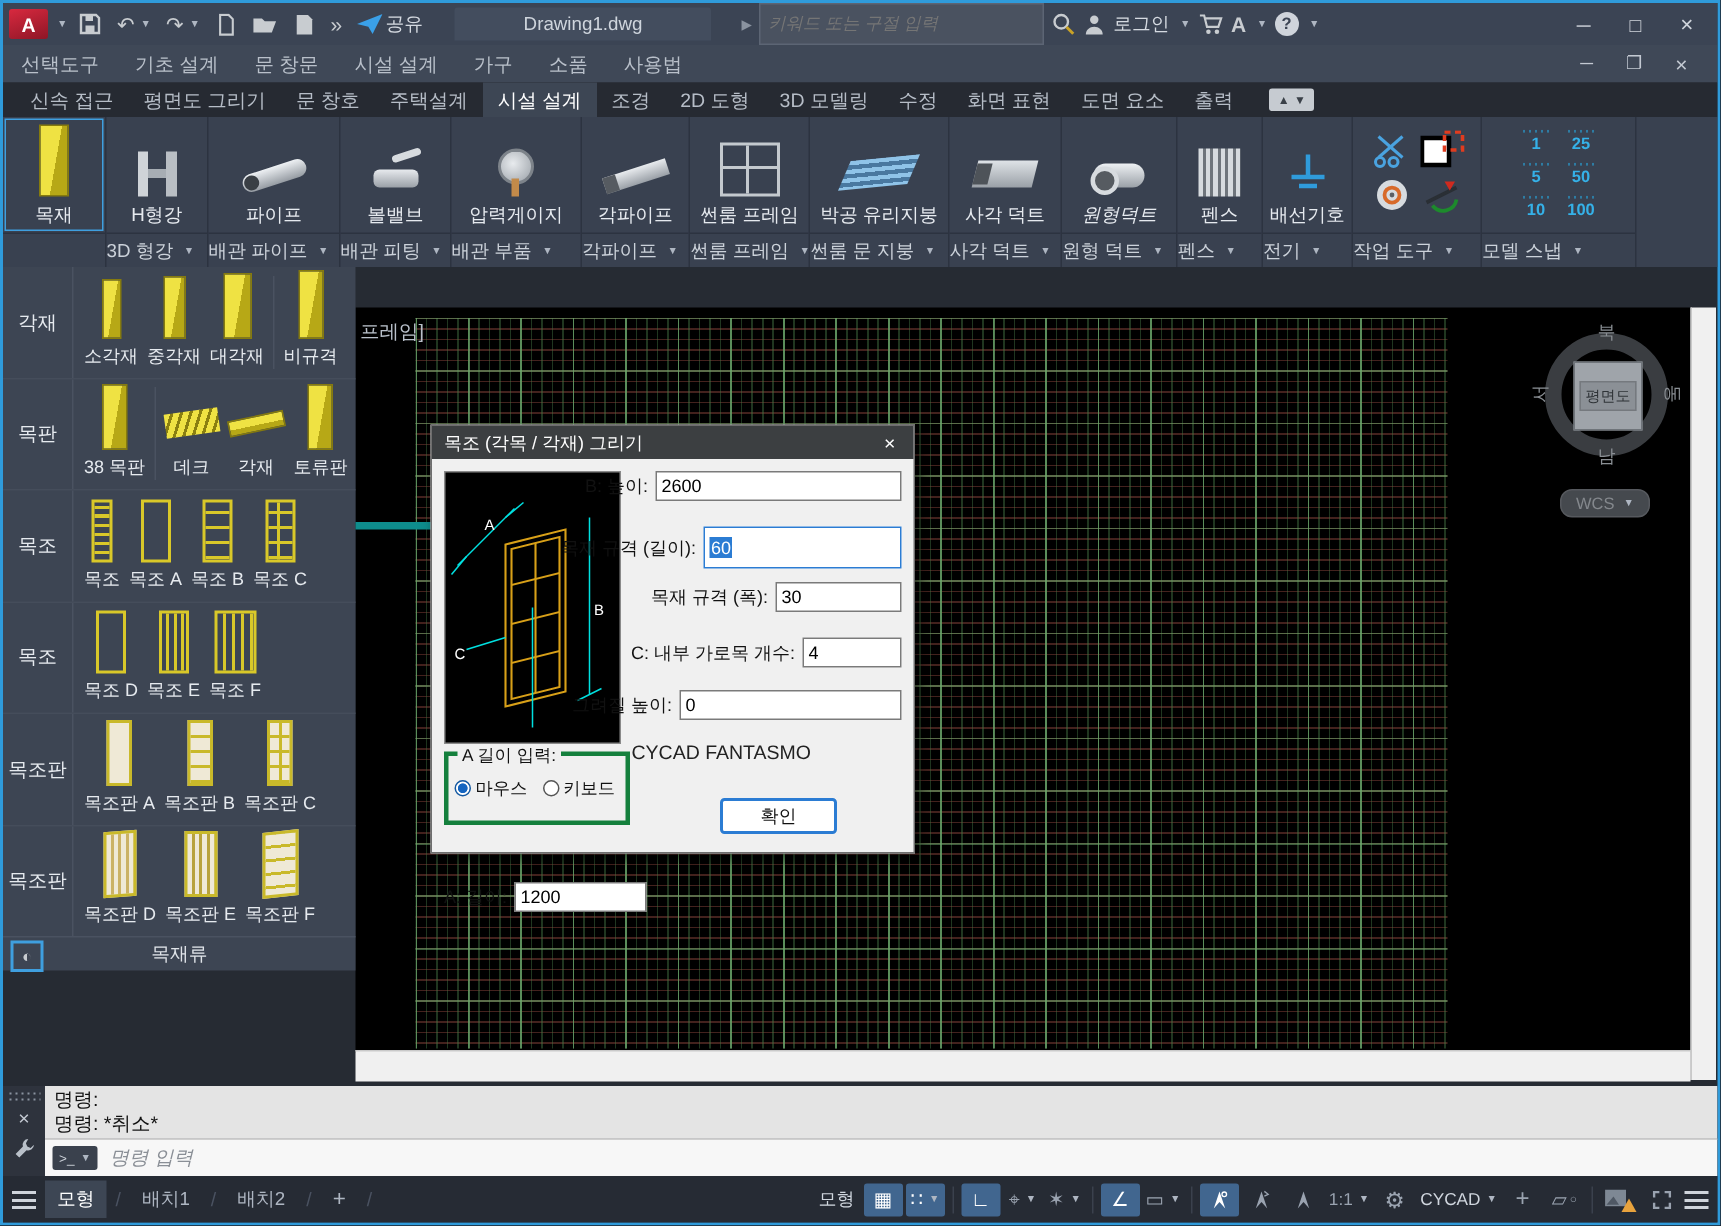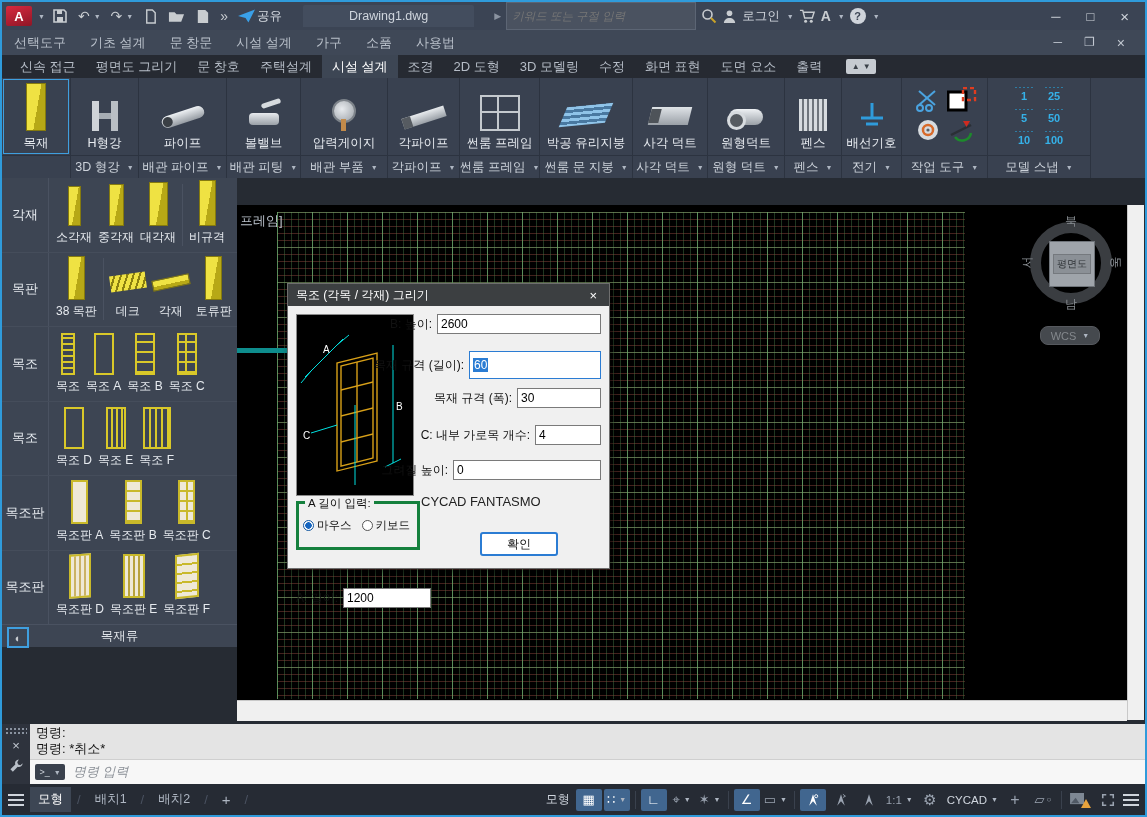--- a/index.html
+++ b/index.html
@@ -31,21 +31,21 @@
   .rtab{display:flex;align-items:center;padding:0 10px;font-size:13px;color:#b6bdc7;}
   .rtab.active{background:#3d4654;color:#fff;}
   .ribbon-toggle{align-self:center;margin-left:14px;width:30px;height:15px;background:#c6cbd1;border-radius:2px;
                  display:flex;align-items:center;justify-content:center;gap:3px;color:#3a4048;font-size:8px;}
   
   .ribbon{left:0;top:76px;right:0;height:100px;background:#394150;display:flex;}
   .panel{height:100%;border-right:1px solid #2c3340;display:flex;flex-direction:column;flex:none;}
   .ptop{flex:1;display:flex;flex-direction:column;align-items:center;justify-content:flex-end;padding-bottom:3px;gap:4px;position:relative;}
   .ptop.hl{outline:1px solid #3f9fdf;outline-offset:-2px;}
   .ptool{font-size:12.5px;color:#e6eaef;white-space:nowrap;}
-  .pfoot{height:22px;border-top:1px solid #2c3340;display:flex;align-items:center;justify-content:center;gap:5px;
+  .pfoot{height:22px;border-top:1px solid #2c3340;display:flex;align-items:center;gap:5px;
          font-size:12.5px;color:#ccd2da;white-space:nowrap;}
   
   .yb{background:linear-gradient(100deg,#efe243 55%,#b7a816 55%);border:1px solid #857a0e;}
   .yb.big{width:18px;height:46px;}
   .ico-h{width:26px;height:30px;background-image:
      linear-gradient(to right,#cfd3d8 0 7px,rgba(0,0,0,0) 7px 19px,#b9bec4 19px 26px),
      linear-gradient(to bottom,rgba(0,0,0,0) 0 12px,#a7adb4 12px 18px,rgba(0,0,0,0) 18px);}
   .ico-pipe{width:44px;height:12px;border-radius:6px;background:linear-gradient(#eef1f4,#969ca3);transform:rotate(-18deg);position:relative;}
   .ico-pipe::before{content:"";position:absolute;left:1px;top:1px;width:10px;height:10px;border-radius:50%;background:#3a3f45;}
   .ico-valve{width:30px;height:12px;border-radius:4px;background:linear-gradient(#e7eaee,#9aa0a7);position:relative;}
@@ -364,21 +364,21 @@
       <div class="ptop" style="gap:10px;">
         <div class="ico-duct"></div>
         <span class="ptool">사각 덕트</span>
       </div>
       <div class="pfoot">
           <span>사각 덕트</span>
           <span class="caret">▼</span>
         </div>
     </div>
     <div class="panel" style="width:76px">
-      <div class="ptop" style="gap:10px;">
+      <div class="ptop" style="gap:10px;font-style:italic;">
         <div class="ico-rduct"></div>
         <span class="ptool">원형덕트</span>
       </div>
       <div class="pfoot">
           <span>원형 덕트</span>
           <span class="caret">▼</span>
         </div>
     </div>
     <div class="panel" style="width:56px">
       <div class="ptop">

